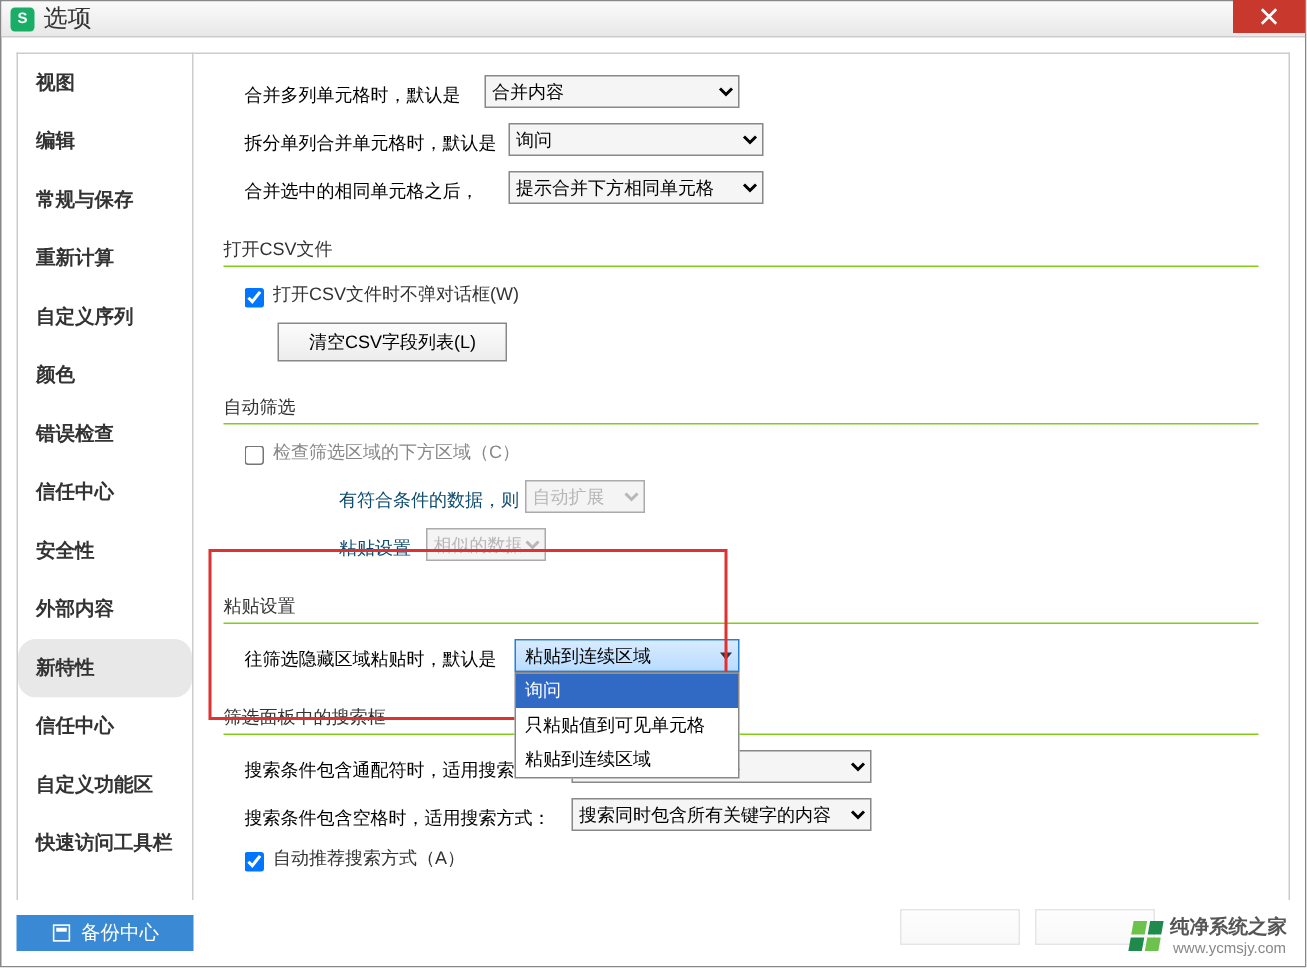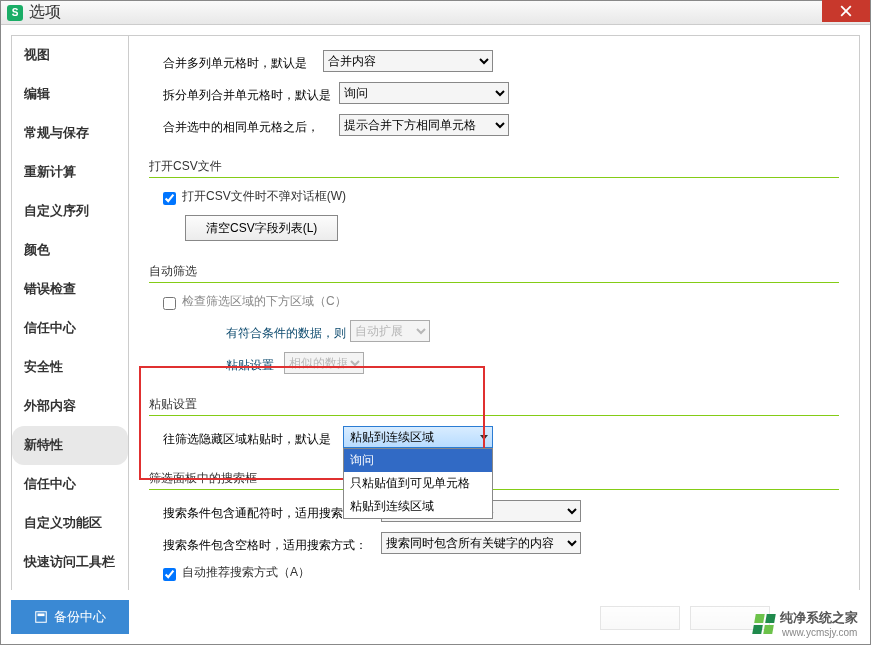--- a/index.html
+++ b/index.html
@@ -30,21 +30,21 @@
     input[type=checkbox] { margin-right: 6px; }
     .indent { padding-left: 36px; }
     .highlight-box { position: absolute; border: 2px solid #e03030; pointer-events: none; }
     .dropdown-open { position: relative; display: inline-block; }
     .dropdown-open .sel { width: 150px; height: 22px; border: 1px solid #2b7cd3; background: linear-gradient(#d8ecff, #b8dcff); display: flex; align-items: center; justify-content: space-between; padding: 0 4px 0 6px; font-size: 12px; }
     .dropdown-open .arrow { width: 0; height: 0; border-left: 4px solid transparent; border-right: 4px solid transparent; border-top: 5px solid #333; }
     .dropdown-open .opts { position: absolute; top: 22px; left: 0; width: 150px; background: #fff; border: 1px solid #888; z-index: 10; }
     .dropdown-open .opt { padding: 3px 6px; font-size: 12px; cursor: pointer; }
     .dropdown-open .opt.hl { background: #316ac5; color: #fff; }
     .footer { padding: 10px; }
-    .backup-btn { width: 118px; height: 34px; background: #3a89d4; color: #fff; display: flex; align-items: center; justify-content: center; font-size: 13px; cursor: pointer; }
+    .backup-btn { width: 118px; height: 24px; background: #3a89d4; color: #fff; display: flex; align-items: center; justify-content: center; font-size: 13px; cursor: pointer; }
     .backup-btn svg { width: 14px; height: 14px; margin-right: 6px; }
     .watermark { position: absolute; bottom: 6px; right: 12px; display: flex; align-items: center; font-size: 13px; color: #555; }
     .watermark .logo2 { width: 20px; height: 20px; margin-right: 6px; display: grid; grid-template-columns: 1fr 1fr; grid-template-rows: 1fr 1fr; gap: 2px; transform: skewX(-10deg); }
     .watermark .logo2 div { background: #6cc24a; }
     .watermark .logo2 div:nth-child(2) { background: #1f8a4c; }
     .watermark .logo2 div:nth-child(3) { background: #1f8a4c; }
     .watermark .sub { font-size: 10px; color: #888; margin-left: 2px; }
     .bottom-btns { position: absolute; bottom: 14px; right: 100px; display: flex; gap: 10px; }
     .bottom-btns .ghost { width: 80px; height: 24px; border: 1px solid #aaa; background: linear-gradient(#fcfcfc, #ececec); opacity: 0.3; }
     .label-gray { color: #0c4a6e; margin-left: 41px; }

